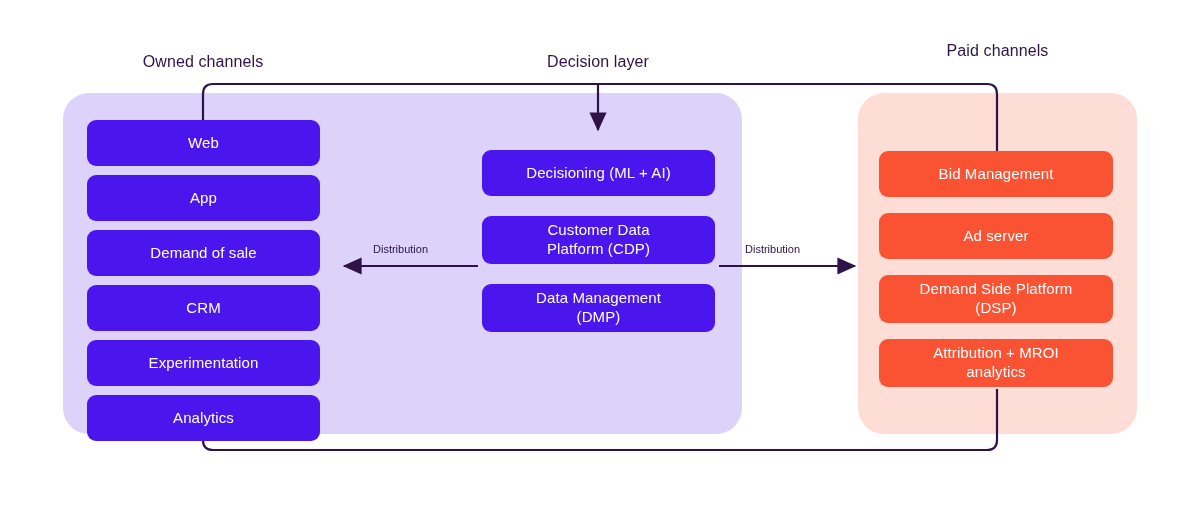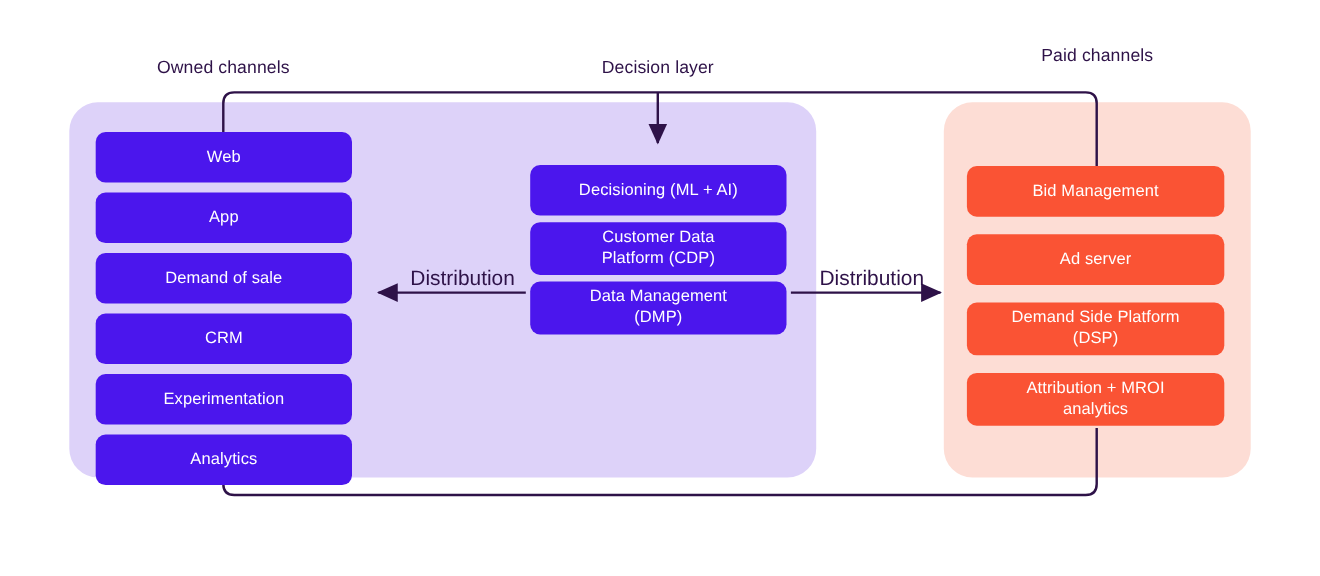--- a/index.html
+++ b/index.html
@@ -37,21 +37,21 @@
   }
   #panel-paid {
     left: 858px; top: 93px;
     width: 279px; height: 341px;
     background: #FDDDD5;
   }
 
   
   .column { position: absolute; display: flex; flex-direction: column; }
   #col-owned    { left: 87px;  top: 120px; width: 233px; gap: 9px; }
-  #col-decision { left: 482px; top: 150px; width: 233px; gap: 6px; }
+  #col-decision { left: 482px; top: 150px; width: 233px; gap: 20px; }
   #col-paid     { left: 879px; top: 151px; width: 234px; gap: 16px; }
 
   .node {
     border-radius: 9px;
     color: #ffffff;
     font-size: 15px;
     font-weight: 400;
     line-height: 1.25;
     text-align: center;
     display: flex;
@@ -66,21 +66,21 @@
 
   .h-one { height: 46px; }
   .h-two { height: 48px; }
 
   
   #wires { position: absolute; left: 0; top: 0; width: 1200px; height: 524px; }
 
   
   .dist-label {
     position: absolute;
-    font-size: 19px;
+    font-size: 11px;
     color: #2E1248;
     white-space: nowrap;
   }
   #dist-left  { left: 373px; top: 243px; }
   #dist-right { left: 745px; top: 243px; }
 </style>
 </head>
 <body>
 
 <div id="stage">

